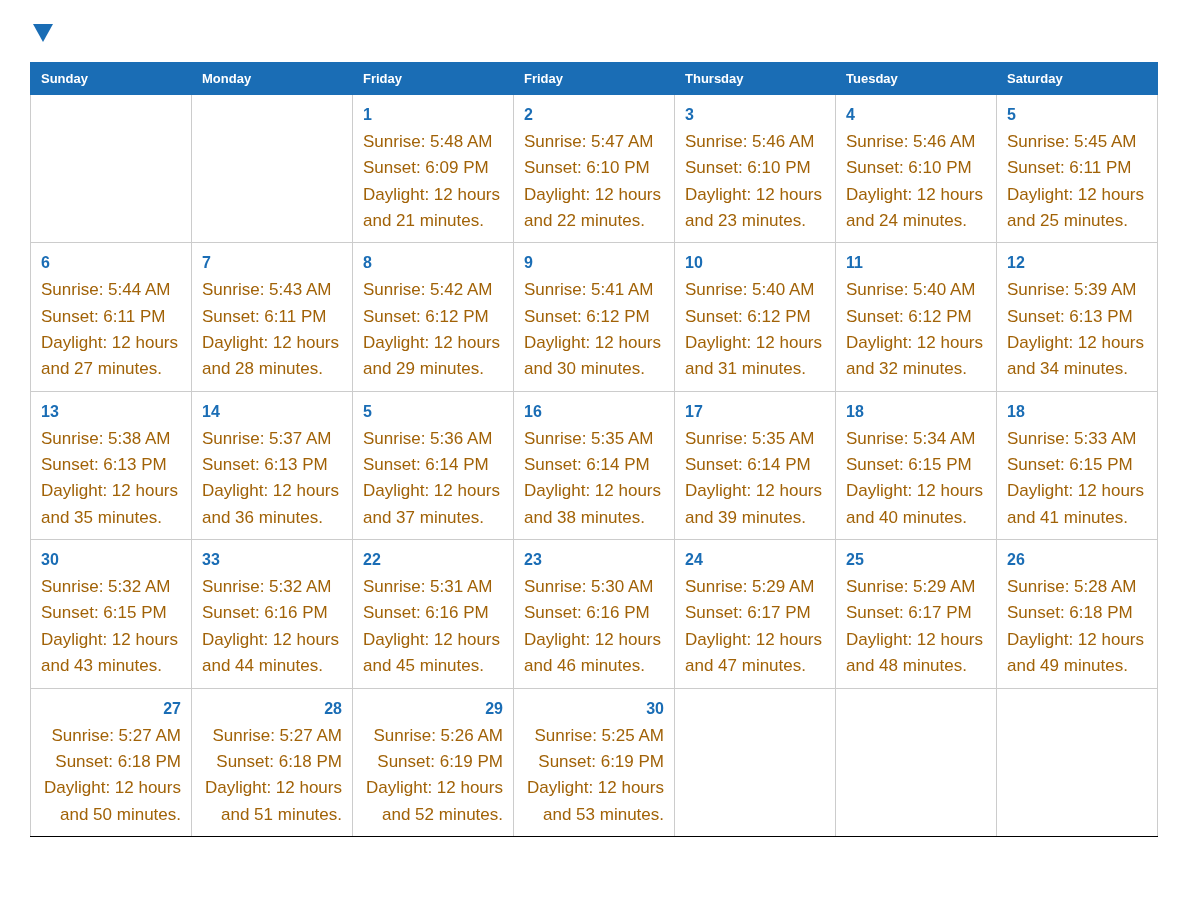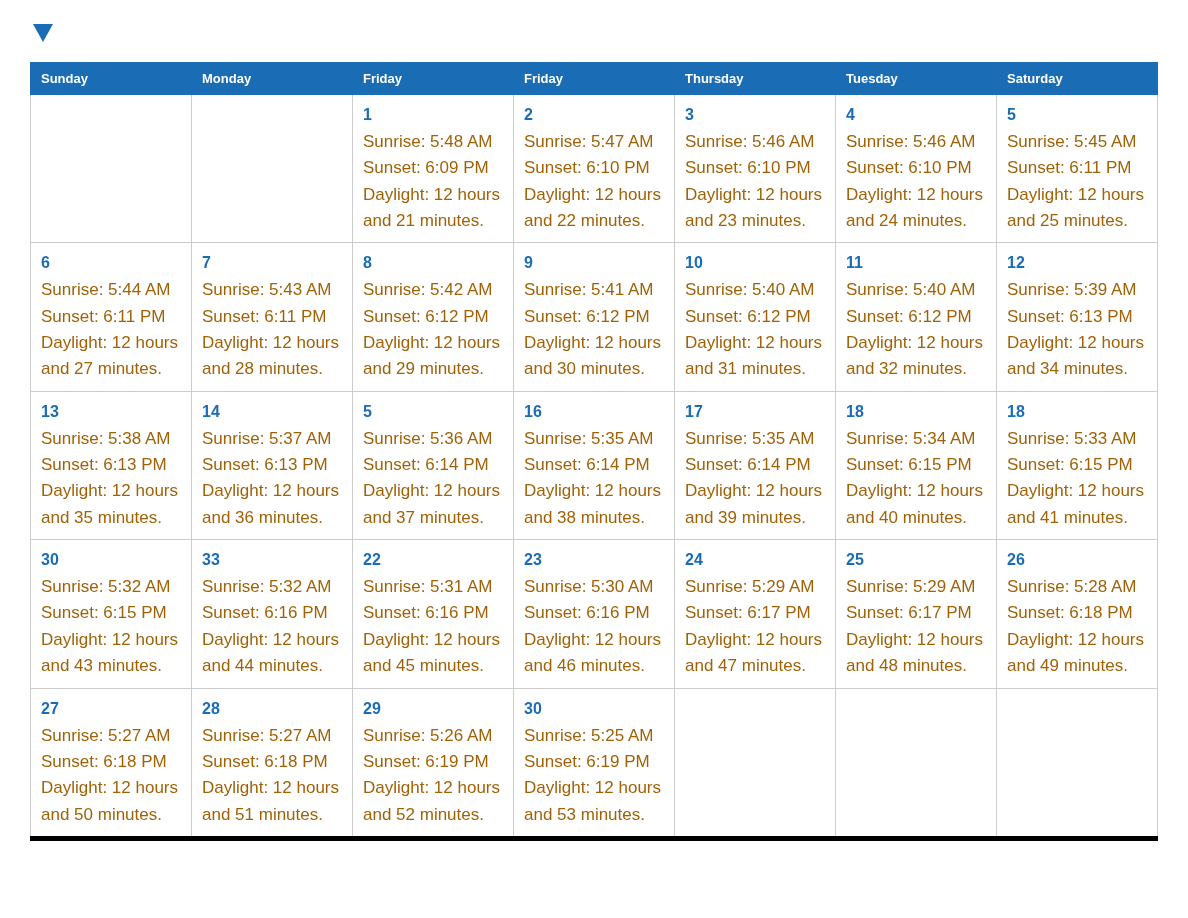--- a/index.html
+++ b/index.html
@@ -86,21 +86,22 @@
     }
     .day-info {
       color: #a16207;
       font-size: 17px;
       line-height: 1.55;
     }
     .empty-cell {
       background: #fff;
     }
     tr:last-child td {
-      border-bottom: 5px solid #000000;
+      border-bottom: 1px solid #000000;
+      text-align: right;
     }
   </style>
 </head>
 <body>
 
 <div class="header">
   <div class="logo-wrapper">
     <div class="logo-line1">
       <span class="logo-text-general"></span>
       <div style="display:inline-block; margin-left:3px; margin-top:4px;">

